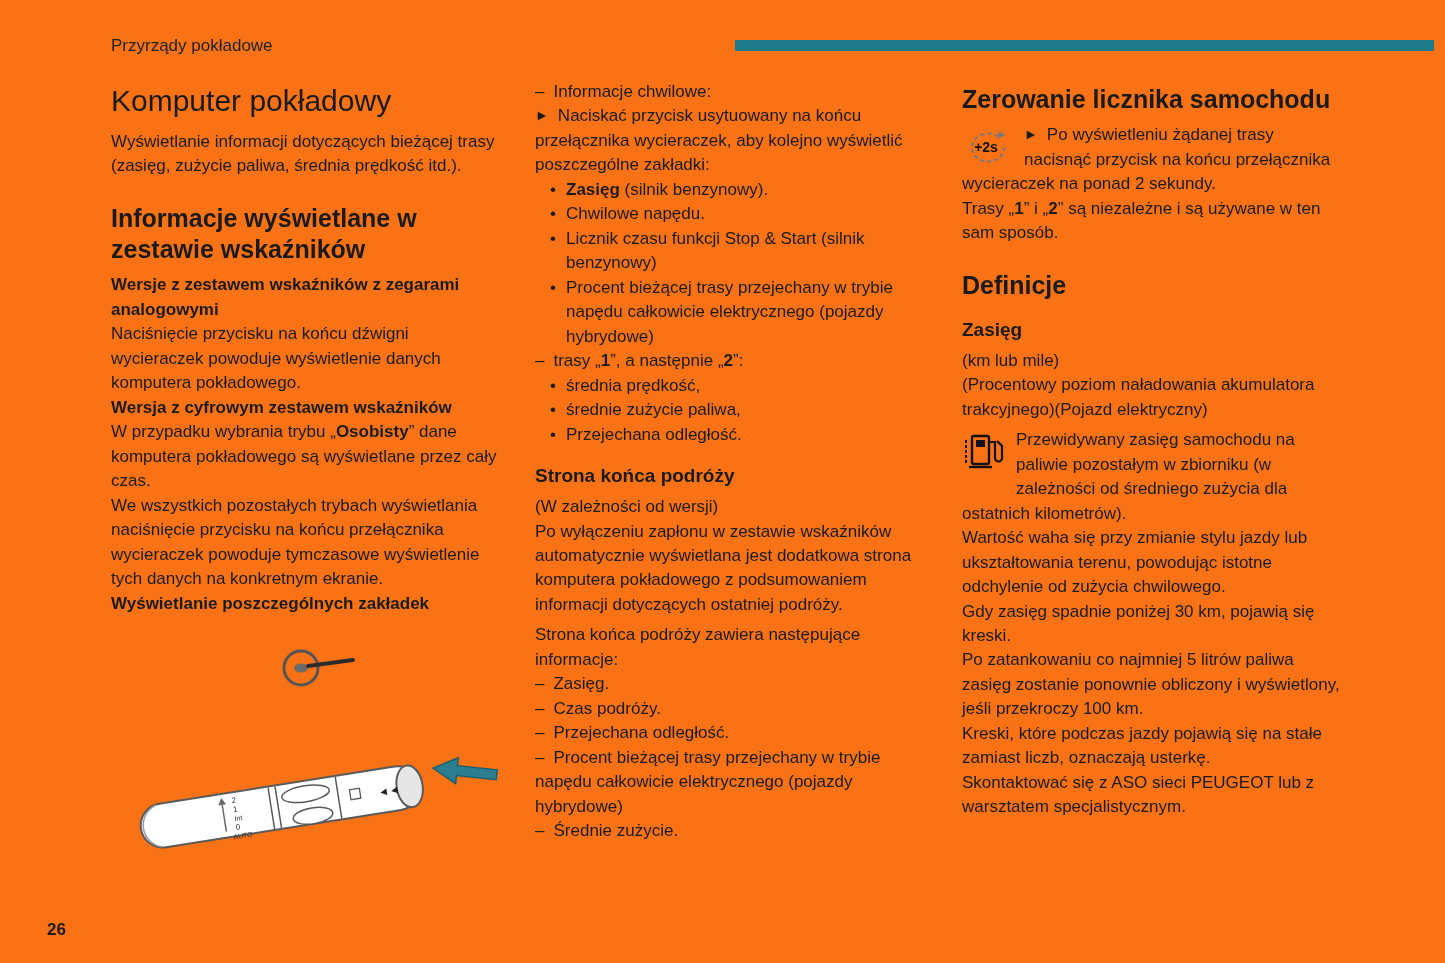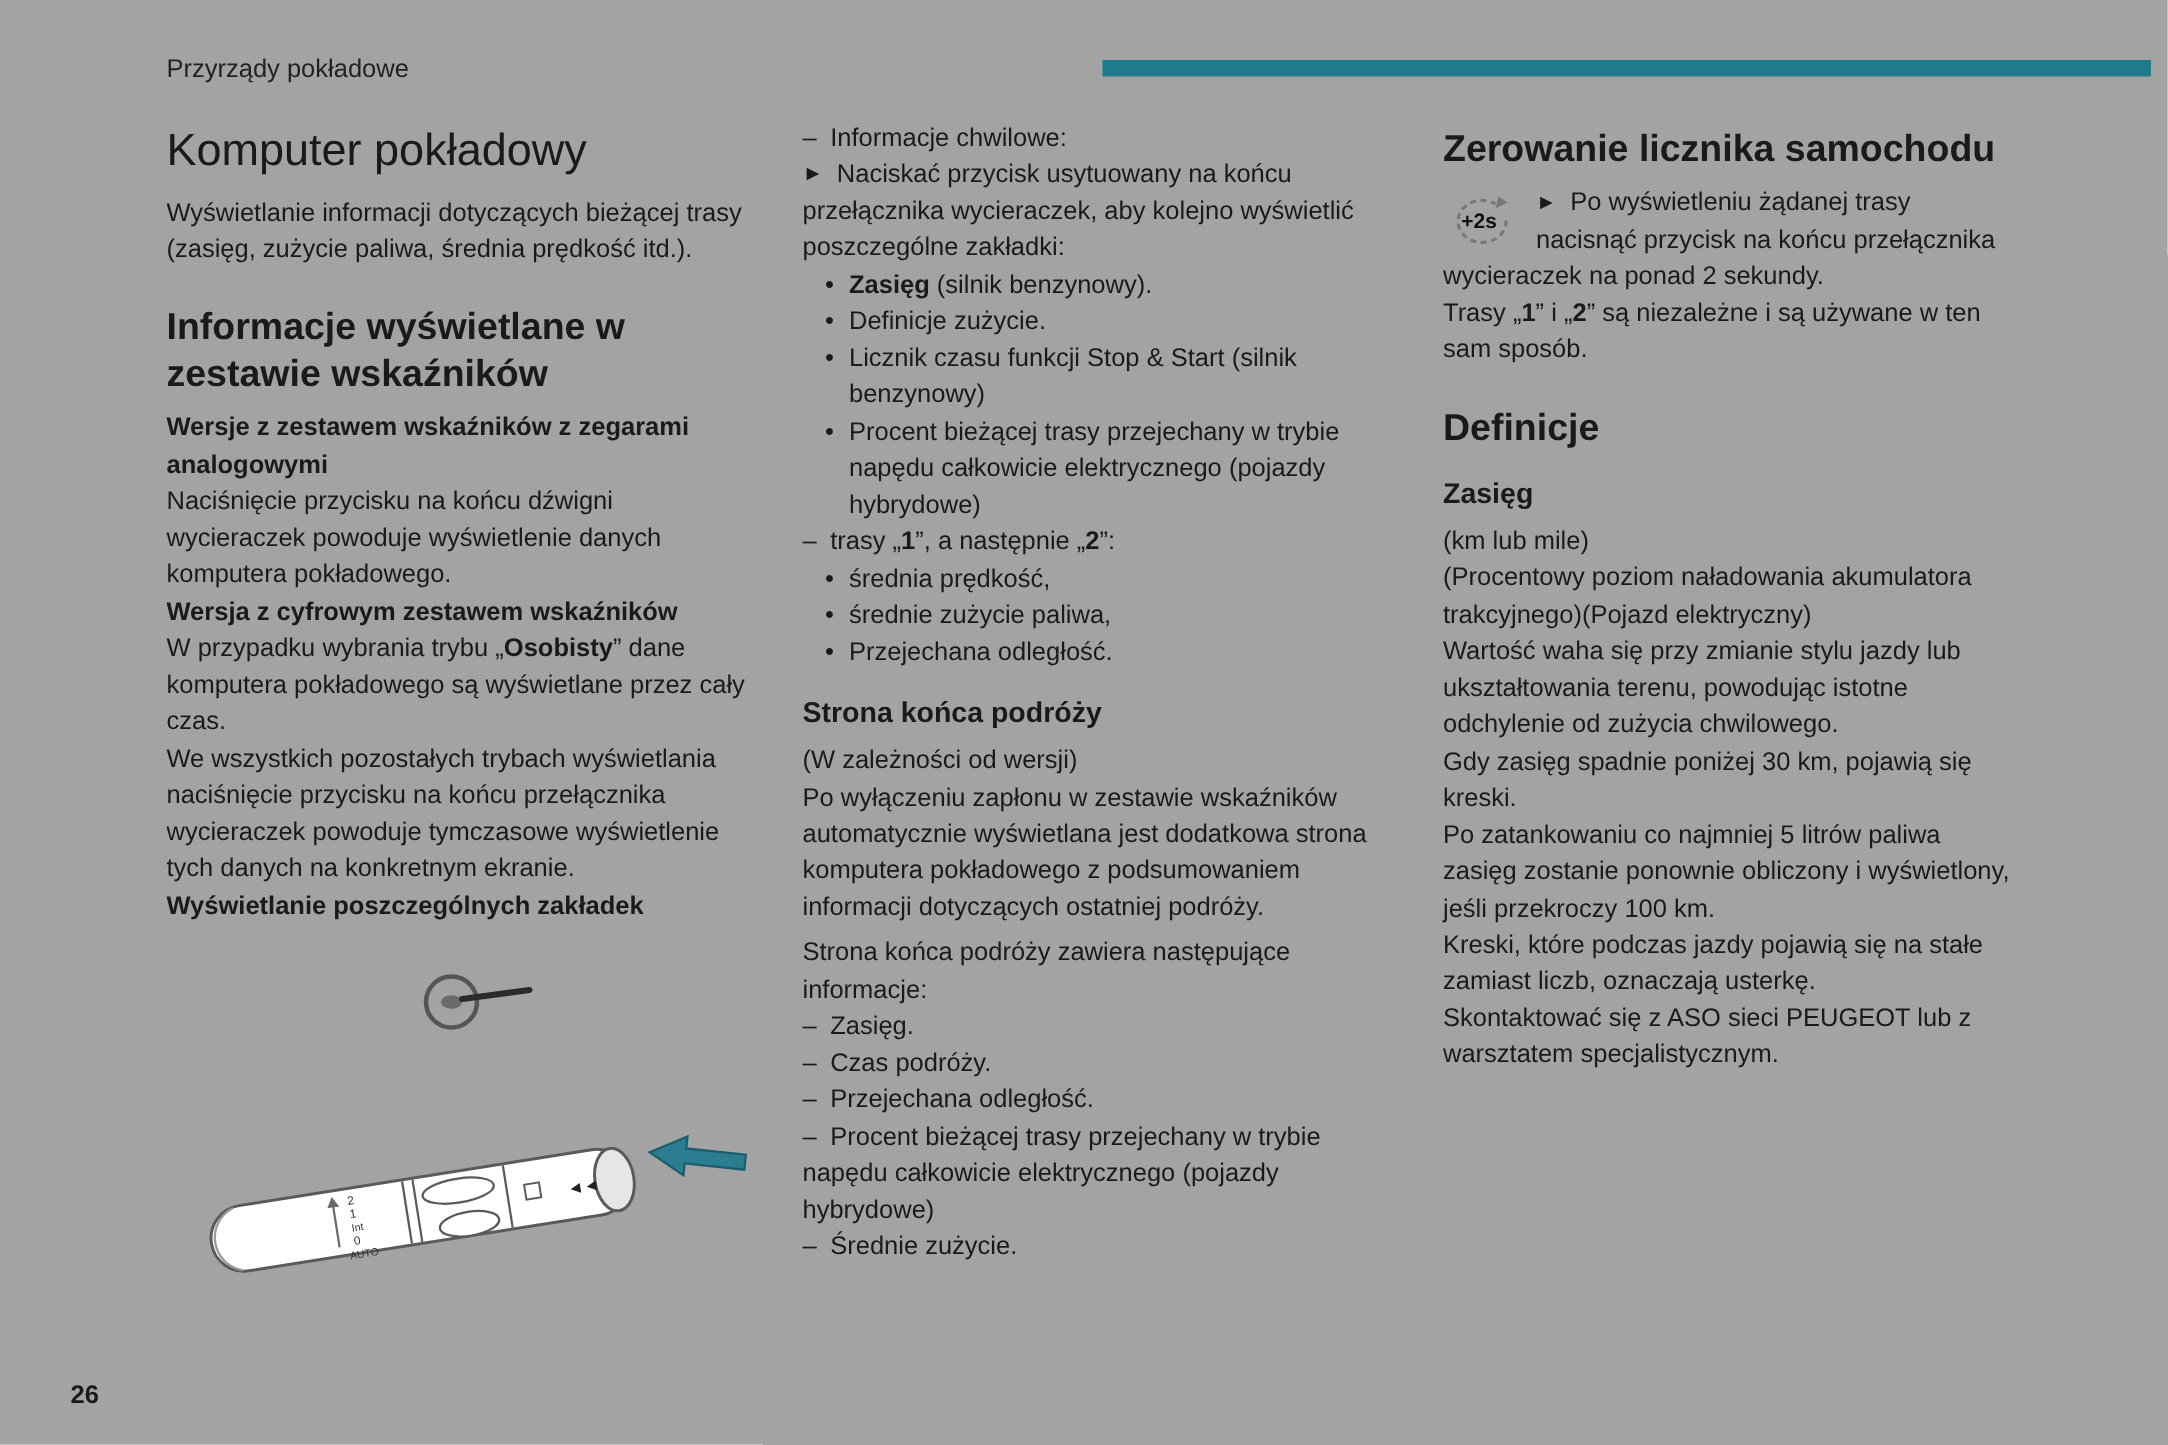--- a/index.html
+++ b/index.html
@@ -4,21 +4,21 @@
 <style>
   * { margin:0; padding:0; box-sizing:border-box; }
   html,body { background:#ffffff; }
   body {
     font-family:"Liberation Sans", sans-serif;
     color:#1a1a1a;
     width:1445px; height:963px;
     position:relative;
     overflow:hidden;
   }
-  .page { position:absolute; inset:0; background:#a3a3a3; }
+  .page { position:absolute; inset:0; background:#f97316; }
 
   .running-header {
     position:absolute; left:111px; top:36px;
     font-size:17px; color:#222;
   }
   .header-bar {
     position:absolute; left:735px; top:40px; right:11px; height:11px;
     background:#1d7b8c;
   }
 
@@ -123,21 +123,21 @@
         </svg>
       </div>
     </section>
 
     <section>
       <p class="body dash-item"><span class="dash-mark">–</span><span>Informacje chwilowe:</span></p>
 
       <p class="body"><span class="arrow-mark">►</span><span>Naciskać przycisk usytuowany na końcu przełącznika wycieraczek, aby kolejno wyświetlić poszczególne zakładki:</span></p>
 
       <p class="body bullet-item"><span class="bullet-mark">•</span><strong>Zasięg</strong><span> (silnik benzynowy).</span></p>
-      <p class="body bullet-item"><span class="bullet-mark">•</span><span>Definicje zużycie.</span></p>
+      <p class="body bullet-item"><span class="bullet-mark">•</span><span>Chwilowe napędu.</span></p>
       <p class="body bullet-item"><span class="bullet-mark">•</span><span>Licznik czasu funkcji Stop &amp; Start (silnik benzynowy)</span></p>
       <p class="body bullet-item"><span class="bullet-mark">•</span><span>Procent bieżącej trasy przejechany w trybie napędu całkowicie elektrycznego (pojazdy hybrydowe)</span></p>
 
       <p class="body dash-item"><span class="dash-mark">–</span><span>trasy „</span><strong>1</strong><span>”, a następnie „</span><strong>2</strong><span>”:</span></p>
 
       <p class="body bullet-item"><span class="bullet-mark">•</span><span>średnia prędkość,</span></p>
       <p class="body bullet-item"><span class="bullet-mark">•</span><span>średnie zużycie paliwa,</span></p>
       <p class="body bullet-item"><span class="bullet-mark">•</span><span>Przejechana odległość.</span></p>
 
       <h3 class="h3">Strona końca podróży</h3>
@@ -167,20 +167,32 @@
       </div>
 
       <p class="body" style="clear:left;"><span>Trasy „</span><strong>1</strong><span>” i „</span><strong>2</strong><span>” są niezależne i są używane w ten sam sposób.</span></p>
 
       <h2 class="h2">Definicje</h2>
 
       <h3 class="h3">Zasięg</h3>
       <p class="body">(km lub mile)</p>
       <p class="body">(Procentowy poziom naładowania akumulatora trakcyjnego)(Pojazd elektryczny)</p>
 
+      <div class="icon-para mt6">
+        <span class="float-icon icon-fuel">
+          <svg width="44" height="46" viewBox="0 0 44 46">
+            <line x1="4" y1="10" x2="4" y2="34" stroke="#111" stroke-width="2" stroke-dasharray="3 2"></line>
+            <rect x="10" y="6" width="17" height="28" rx="2" fill="none" stroke="#111" stroke-width="2.4"></rect>
+            <rect x="14" y="10" width="9" height="7" fill="#111"></rect>
+            <line x1="7" y1="37" x2="30" y2="37" stroke="#111" stroke-width="2.4"></line>
+            <path d="M27,12 h6 v16 a3.5,3.5 0 0 0 7,0 V16 l-5,-5" fill="none" stroke="#111" stroke-width="2.2"></path>
+          </svg>
+        </span>
+        <p class="body">Przewidywany zasięg samochodu na paliwie pozostałym w zbiorniku (w zależności od średniego zużycia dla ostatnich kilometrów).</p>
+      </div>
 
       <p class="body" style="clear:left;">Wartość waha się przy zmianie stylu jazdy lub ukształtowania terenu, powodując istotne odchylenie od zużycia chwilowego.</p>
       <p class="body">Gdy zasięg spadnie poniżej 30 km, pojawią się kreski.</p>
       <p class="body">Po zatankowaniu co najmniej 5 litrów paliwa zasięg zostanie ponownie obliczony i wyświetlony, jeśli przekroczy 100 km.</p>
       <p class="body">Kreski, które podczas jazdy pojawią się na stałe zamiast liczb, oznaczają usterkę.</p>
       <p class="body">Skontaktować się z ASO sieci PEUGEOT lub z warsztatem specjalistycznym.</p>
     </section>
 
   </div>
 

